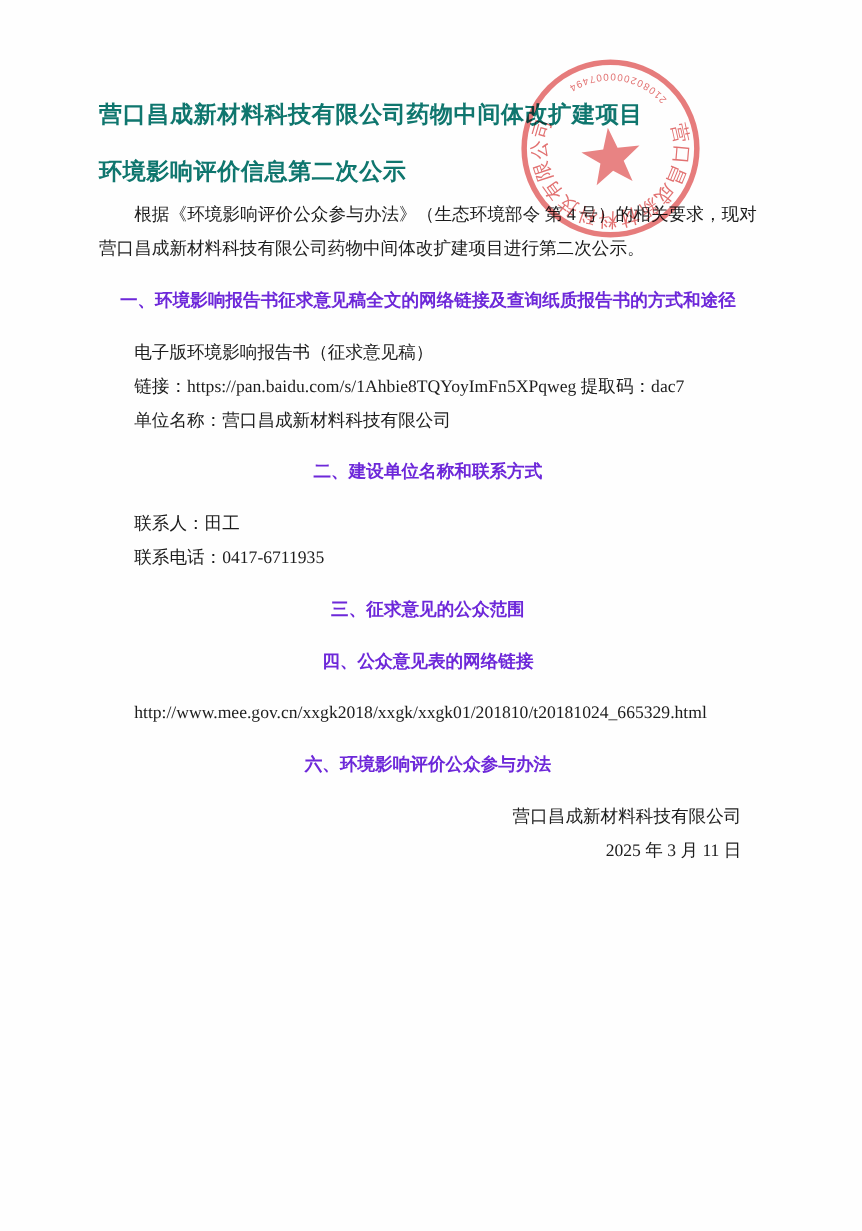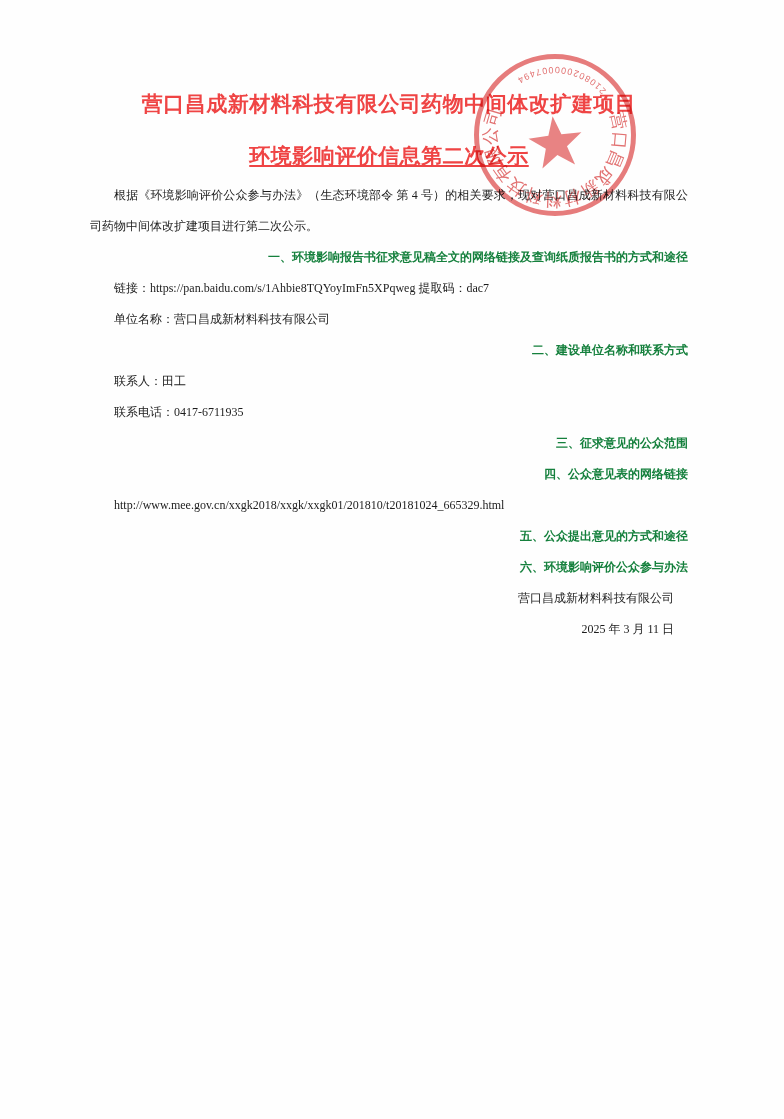--- a/index.html
+++ b/index.html
@@ -12,43 +12,43 @@
     color:#1c1c1c;
   }
   .content{
     position:absolute;
     left:90px; top:88px;
     width:598px;
   }
   .title{
     font-size:21px;
     font-weight:700;
-    text-align:center;
+    text-align:left;
     line-height:32px;
     letter-spacing:0.5px;
-    color:#ef4444;
+    color:#0f766e;
   }
-  .title-line2{margin-top:20px;text-decoration:underline;}
+  .title-line2{margin-top:20px;}
   .body-text{
     margin-top:8px;
-    font-size:12px;
+    font-size:16px;
     line-height:31px;
   }
   .para{
     text-align:justify;
     text-indent:2em;
     margin:0;
   }
   .heading{
     font-weight:700;
-    text-align:right;
+    text-align:center;
     text-indent:0;
-    margin:0;
+    margin:16px;
     line-height:31px;
-    color:#15803d;
+    color:#6d28d9;
   }
   .sig{
     text-align:right;
     padding-right:14px;
     line-height:31px;
   }
   .seal{
     position:absolute;
     left:443px; top:23px;
     width:224px; height:224px;
@@ -66,29 +66,29 @@
 
   <div class="content">
     <div class="title">营口昌成新材料科技有限公司药物中间体改扩建项目</div>
     <div class="title title-line2">环境影响评价信息第二次公示</div>
 
     <div class="body-text">
       <p class="para">根据《环境影响评价公众参与办法》（生态环境部令 第 4 号）的相关要求，现对营口昌成新材料科技有限公司药物中间体改扩建项目进行第二次公示。</p>
 
       <div>
           <p class="para heading">一、环境影响报告书征求意见稿全文的网络链接及查询纸质报告书的方式和途径</p>
+          <p class="para">电子版环境影响报告书（征求意见稿）</p>
           <p class="para">链接：https://pan.baidu.com/s/1Ahbie8TQYoyImFn5XPqweg 提取码：dac7</p>
           <p class="para">单位名称：营口昌成新材料科技有限公司</p>
           <p class="para heading">二、建设单位名称和联系方式</p>
           <p class="para">联系人：田工</p>
           <p class="para">联系电话：0417-6711935</p>
           <p class="para heading">三、征求意见的公众范围</p>
           <p class="para heading">四、公众意见表的网络链接</p>
           <p class="para">http://www.mee.gov.cn/xxgk2018/xxgk/xxgk01/201810/t20181024_665329.html</p>
-          <p class="para heading">五、公众提出意见的方式和途径</p>
           <p class="para heading">六、环境影响评价公众参与办法</p>
         </div>
 
       <div class="sig">营口昌成新材料科技有限公司</div>
       <div class="sig">2025 年 3 月 11 日</div>
     </div>
   </div>
 
   <svg class="seal" viewBox="-112 -112 224 224">
     <defs>

